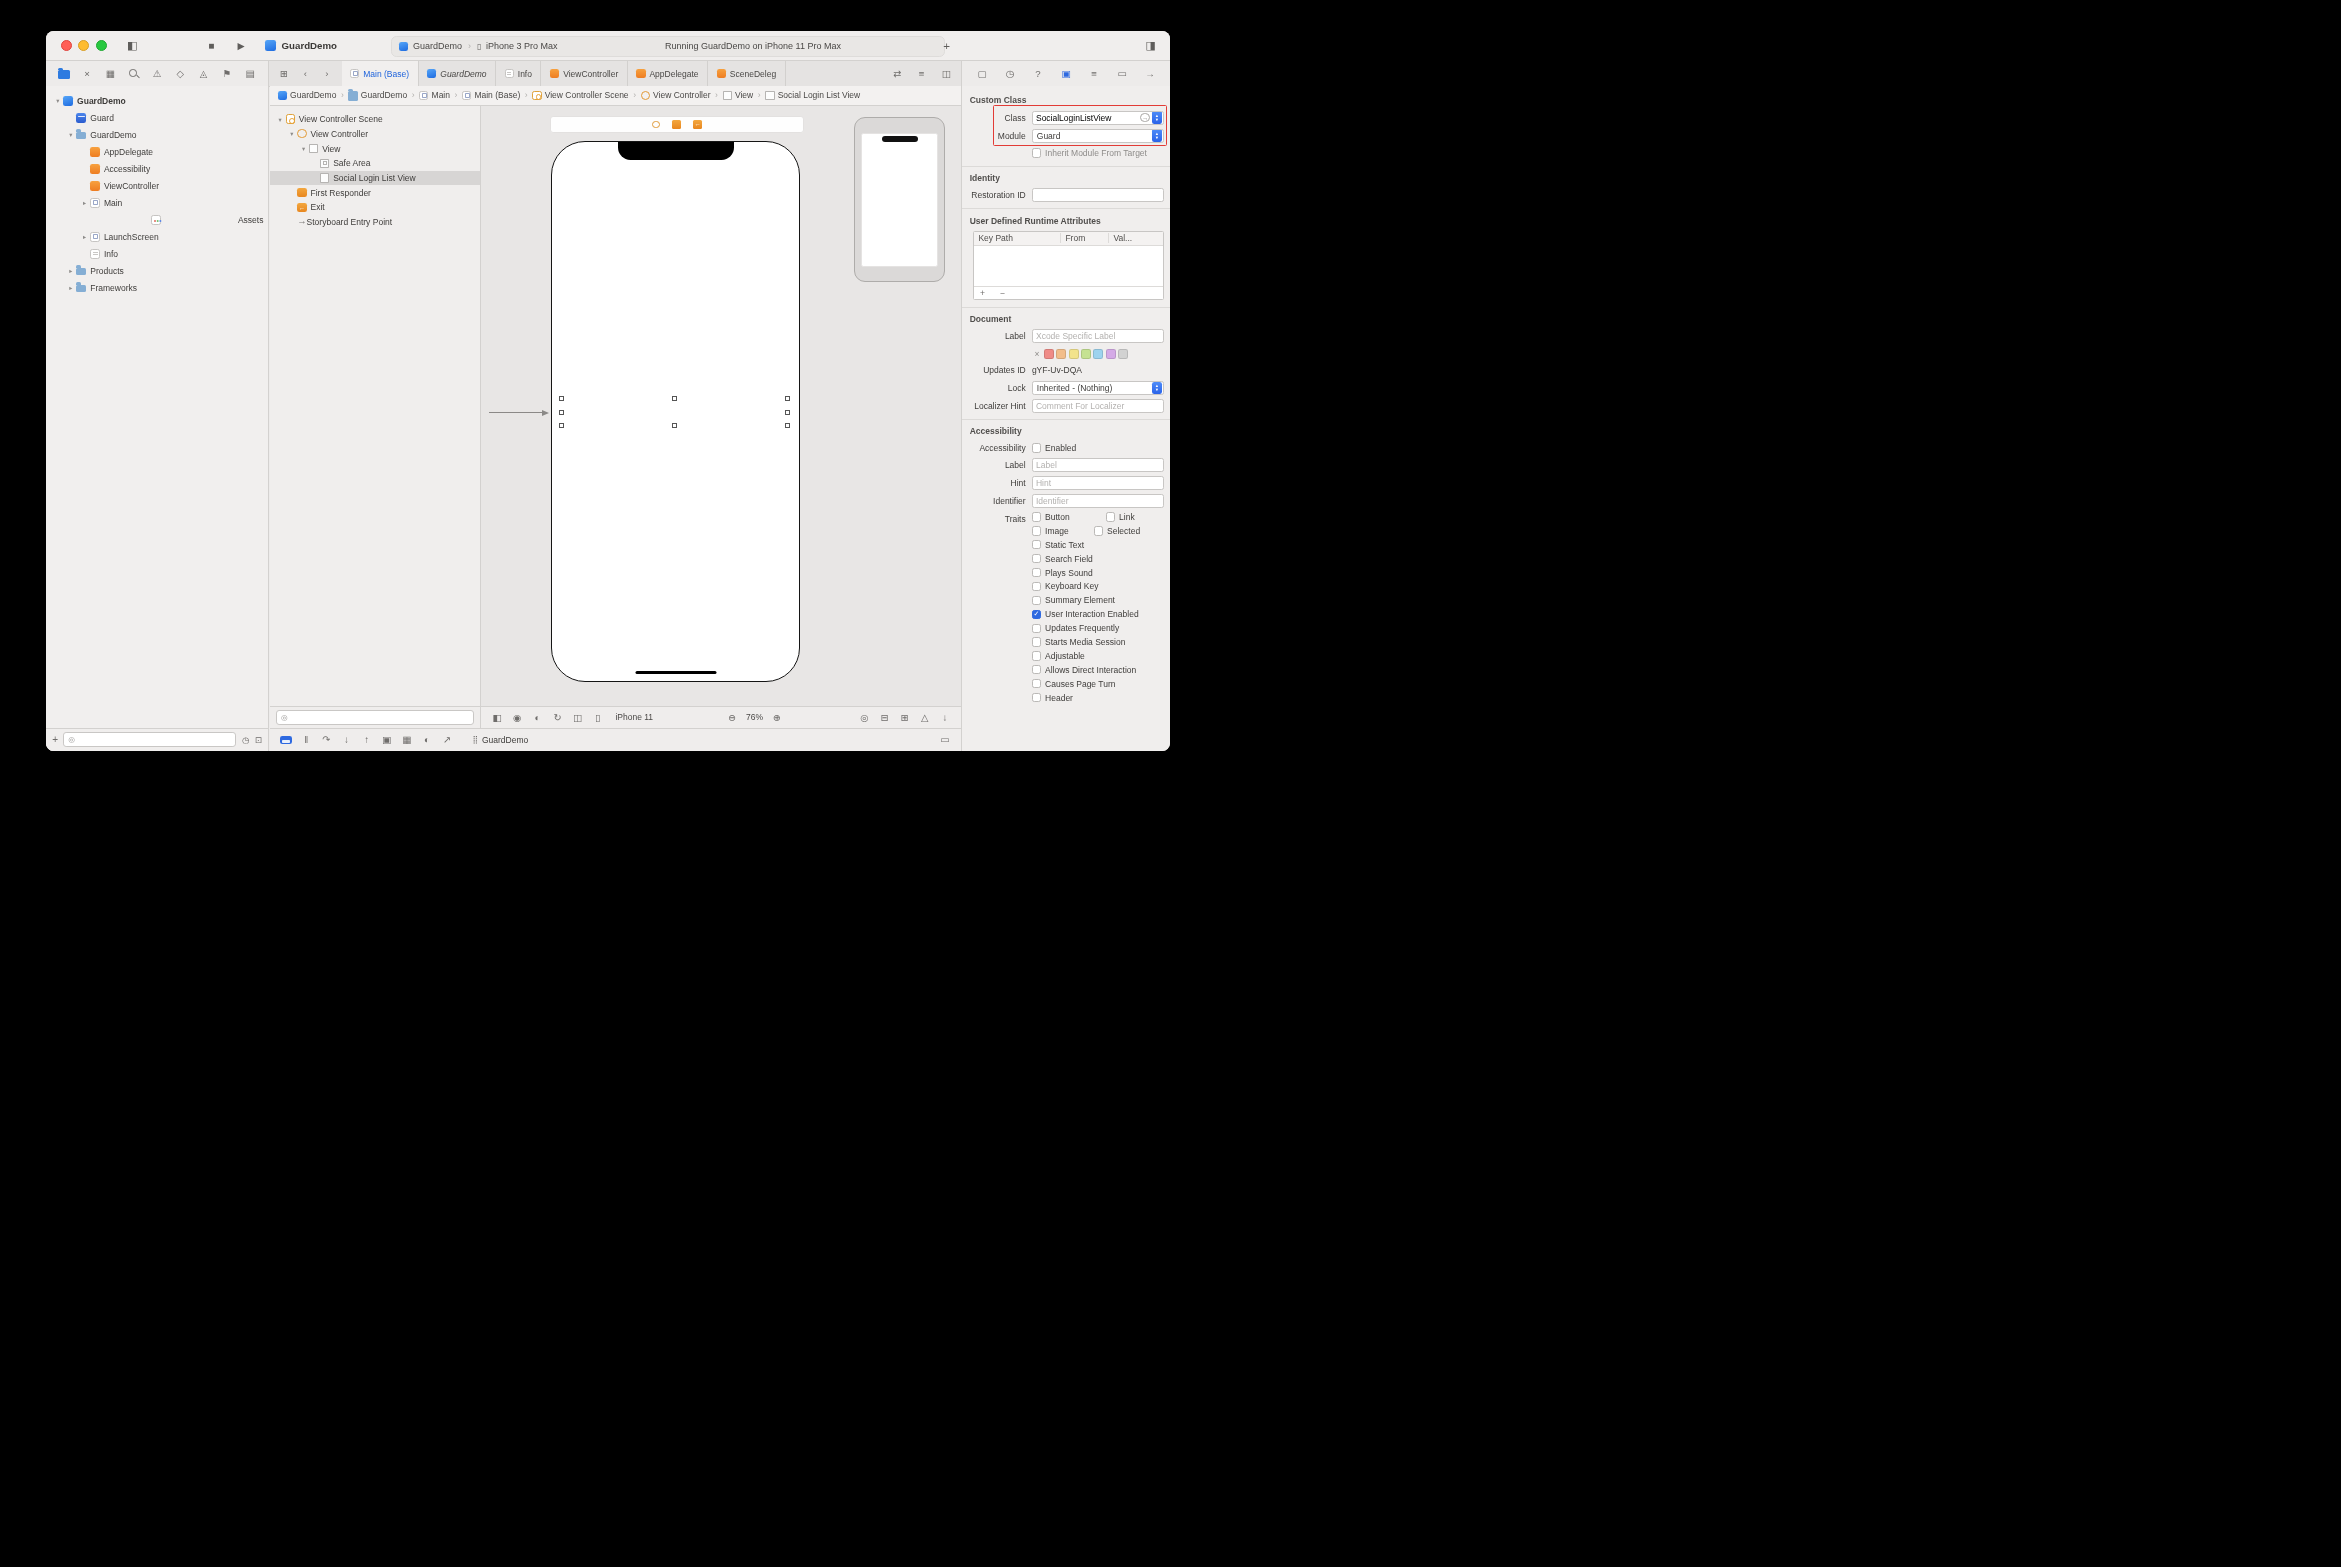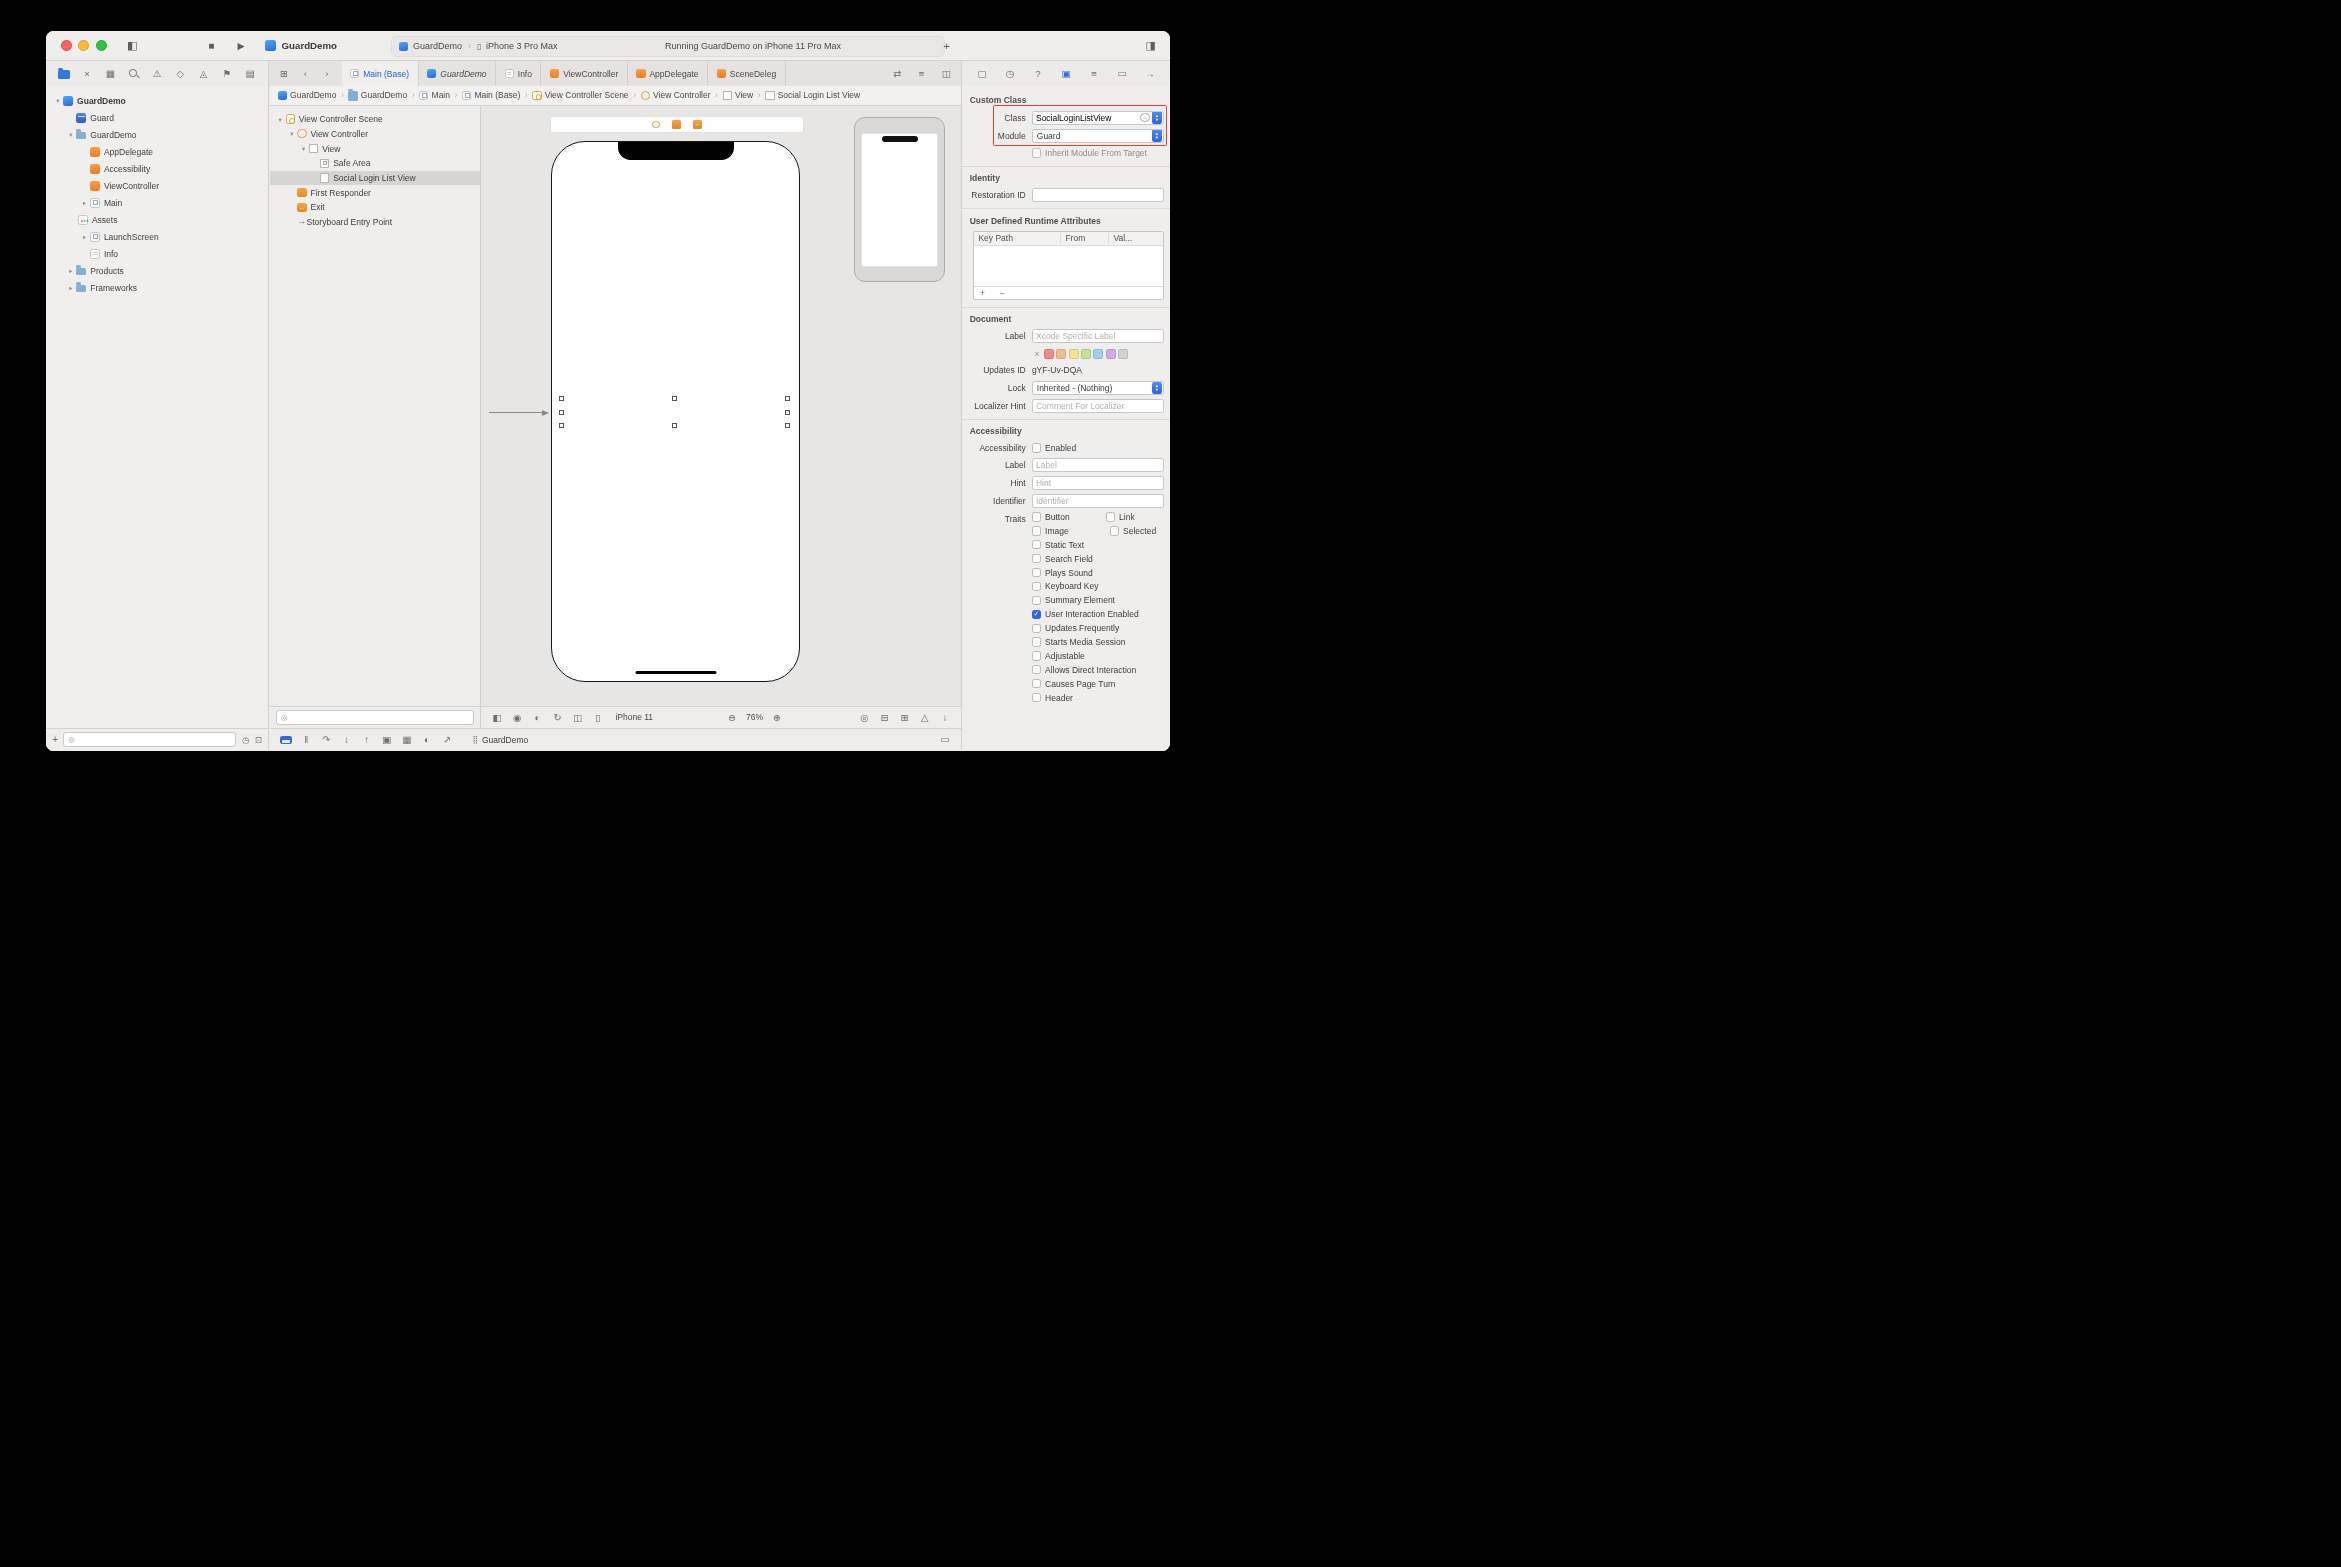--- a/index.html
+++ b/index.html
@@ -299,21 +299,21 @@
         <div class="tree-row" style="padding-left: 33px;">
           <span class="disc"></span>
           <span class="fi fi-swift"></span>
           <span>ViewController</span>
         </div>
         <div class="tree-row" style="padding-left: 33px;">
           <span class="disc">▸</span>
           <span class="fi fi-storyboard"></span>
           <span>Main</span>
         </div>
-        <div class="tree-row" style="padding-left: 21px;">
+        <div class="tree-row" style="padding-left: 21px; justify-content: space-between;">
           <span class="disc"></span>
           <span class="fi fi-assets"></span>
           <span>Assets</span>
         </div>
         <div class="tree-row" style="padding-left: 33px;">
           <span class="disc">▸</span>
           <span class="fi fi-storyboard"></span>
           <span>LaunchScreen</span>
         </div>
         <div class="tree-row" style="padding-left: 33px;">
@@ -641,21 +641,21 @@
               <span class="trait-cell" style="width: 74px;">
                 <span class="cb"></span>
                 <span>Button</span>
               </span>
               <span class="trait-cell" style="width: 74px;">
                 <span class="cb"></span>
                 <span>Link</span>
               </span>
             </div>
             <div class="trait-row">
-              <span class="trait-cell" style="width: 78px;">
+              <span class="trait-cell" style="width: 62px;">
                 <span class="cb"></span>
                 <span>Image</span>
               </span>
               <span class="trait-cell" style="width: 74px;">
                 <span class="cb"></span>
                 <span>Selected</span>
               </span>
             </div>
             <div class="trait-row">
               <span class="trait-cell">

